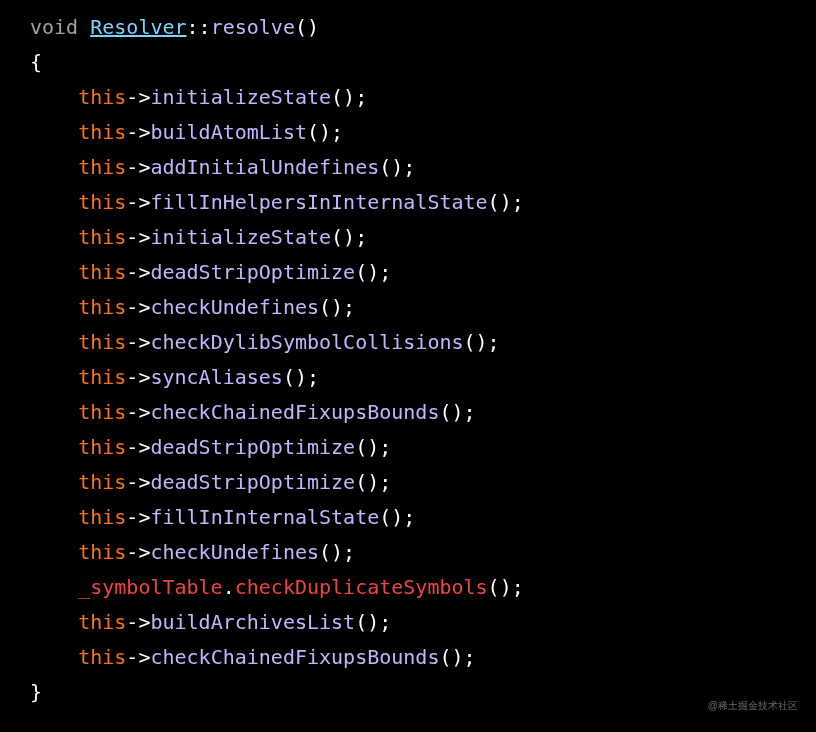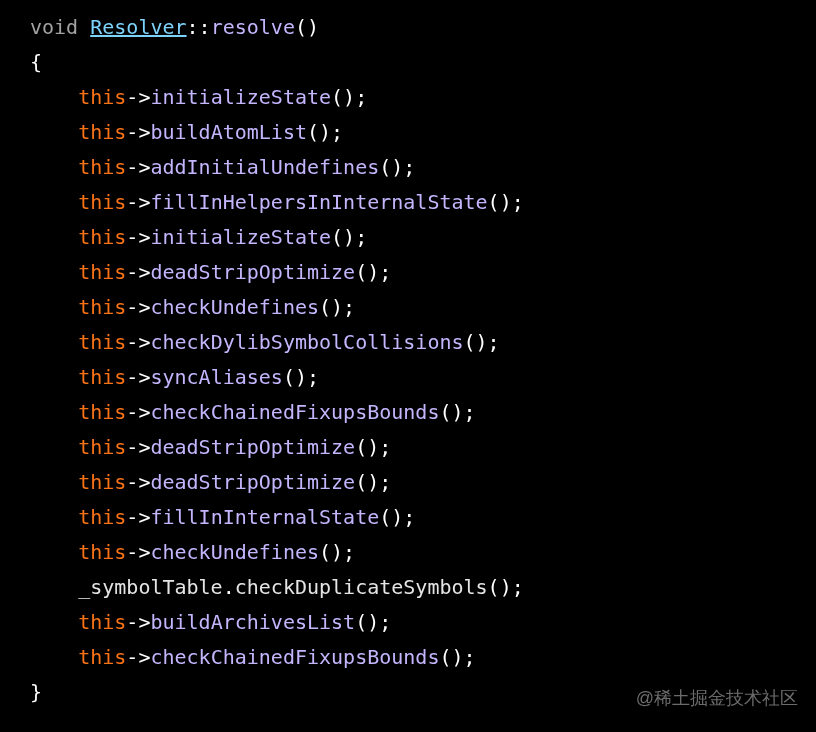--- a/index.html
+++ b/index.html
@@ -22,28 +22,28 @@
   .k-void   { color: #a3a3a3; }   
   .k-class  { color: #7dd3fc; text-decoration: underline; }   
   .k-scope  { color: #ffffff; }   
   .k-func   { color: #c4b5fd; }   
   .k-paren  { color: #ffffff; }
   .k-brace  { color: #ffffff; }
   .k-this   { color: #f97316; }   
   .k-arrow  { color: #ffffff; }
   .k-method { color: #c4b5fd; }   
   .k-semi   { color: #ffffff; }
-  .k-member { color: #e5e5e5; }   
+  .k-member { color: #ef4444; }   
   .k-dot    { color: #ffffff; }
   .watermark {
     position: absolute;
     right: 18px;
     bottom: 18px;
     color: #6b6b6b;
-    font-size: 18px;
+    font-size: 10px;
     font-family: -apple-system, BlinkMacSystemFont, "Segoe UI", sans-serif;
   }
 </style>
 </head>
 <body>
 
 <pre><span class="k-void">void</span> <span class="k-class">Resolver</span><span class="k-scope">::</span><span class="k-func">resolve</span><span class="k-paren">(</span><span class="k-paren">)</span>
 <span class="k-brace">{</span>
 <span>    </span><span class="k-this">this</span><span class="k-arrow">-&gt;</span><span class="k-method">initializeState</span><span class="k-paren">(</span><span class="k-paren">)</span><span class="k-semi">;</span>
 <span>    </span><span class="k-this">this</span><span class="k-arrow">-&gt;</span><span class="k-method">buildAtomList</span><span class="k-paren">(</span><span class="k-paren">)</span><span class="k-semi">;</span>

